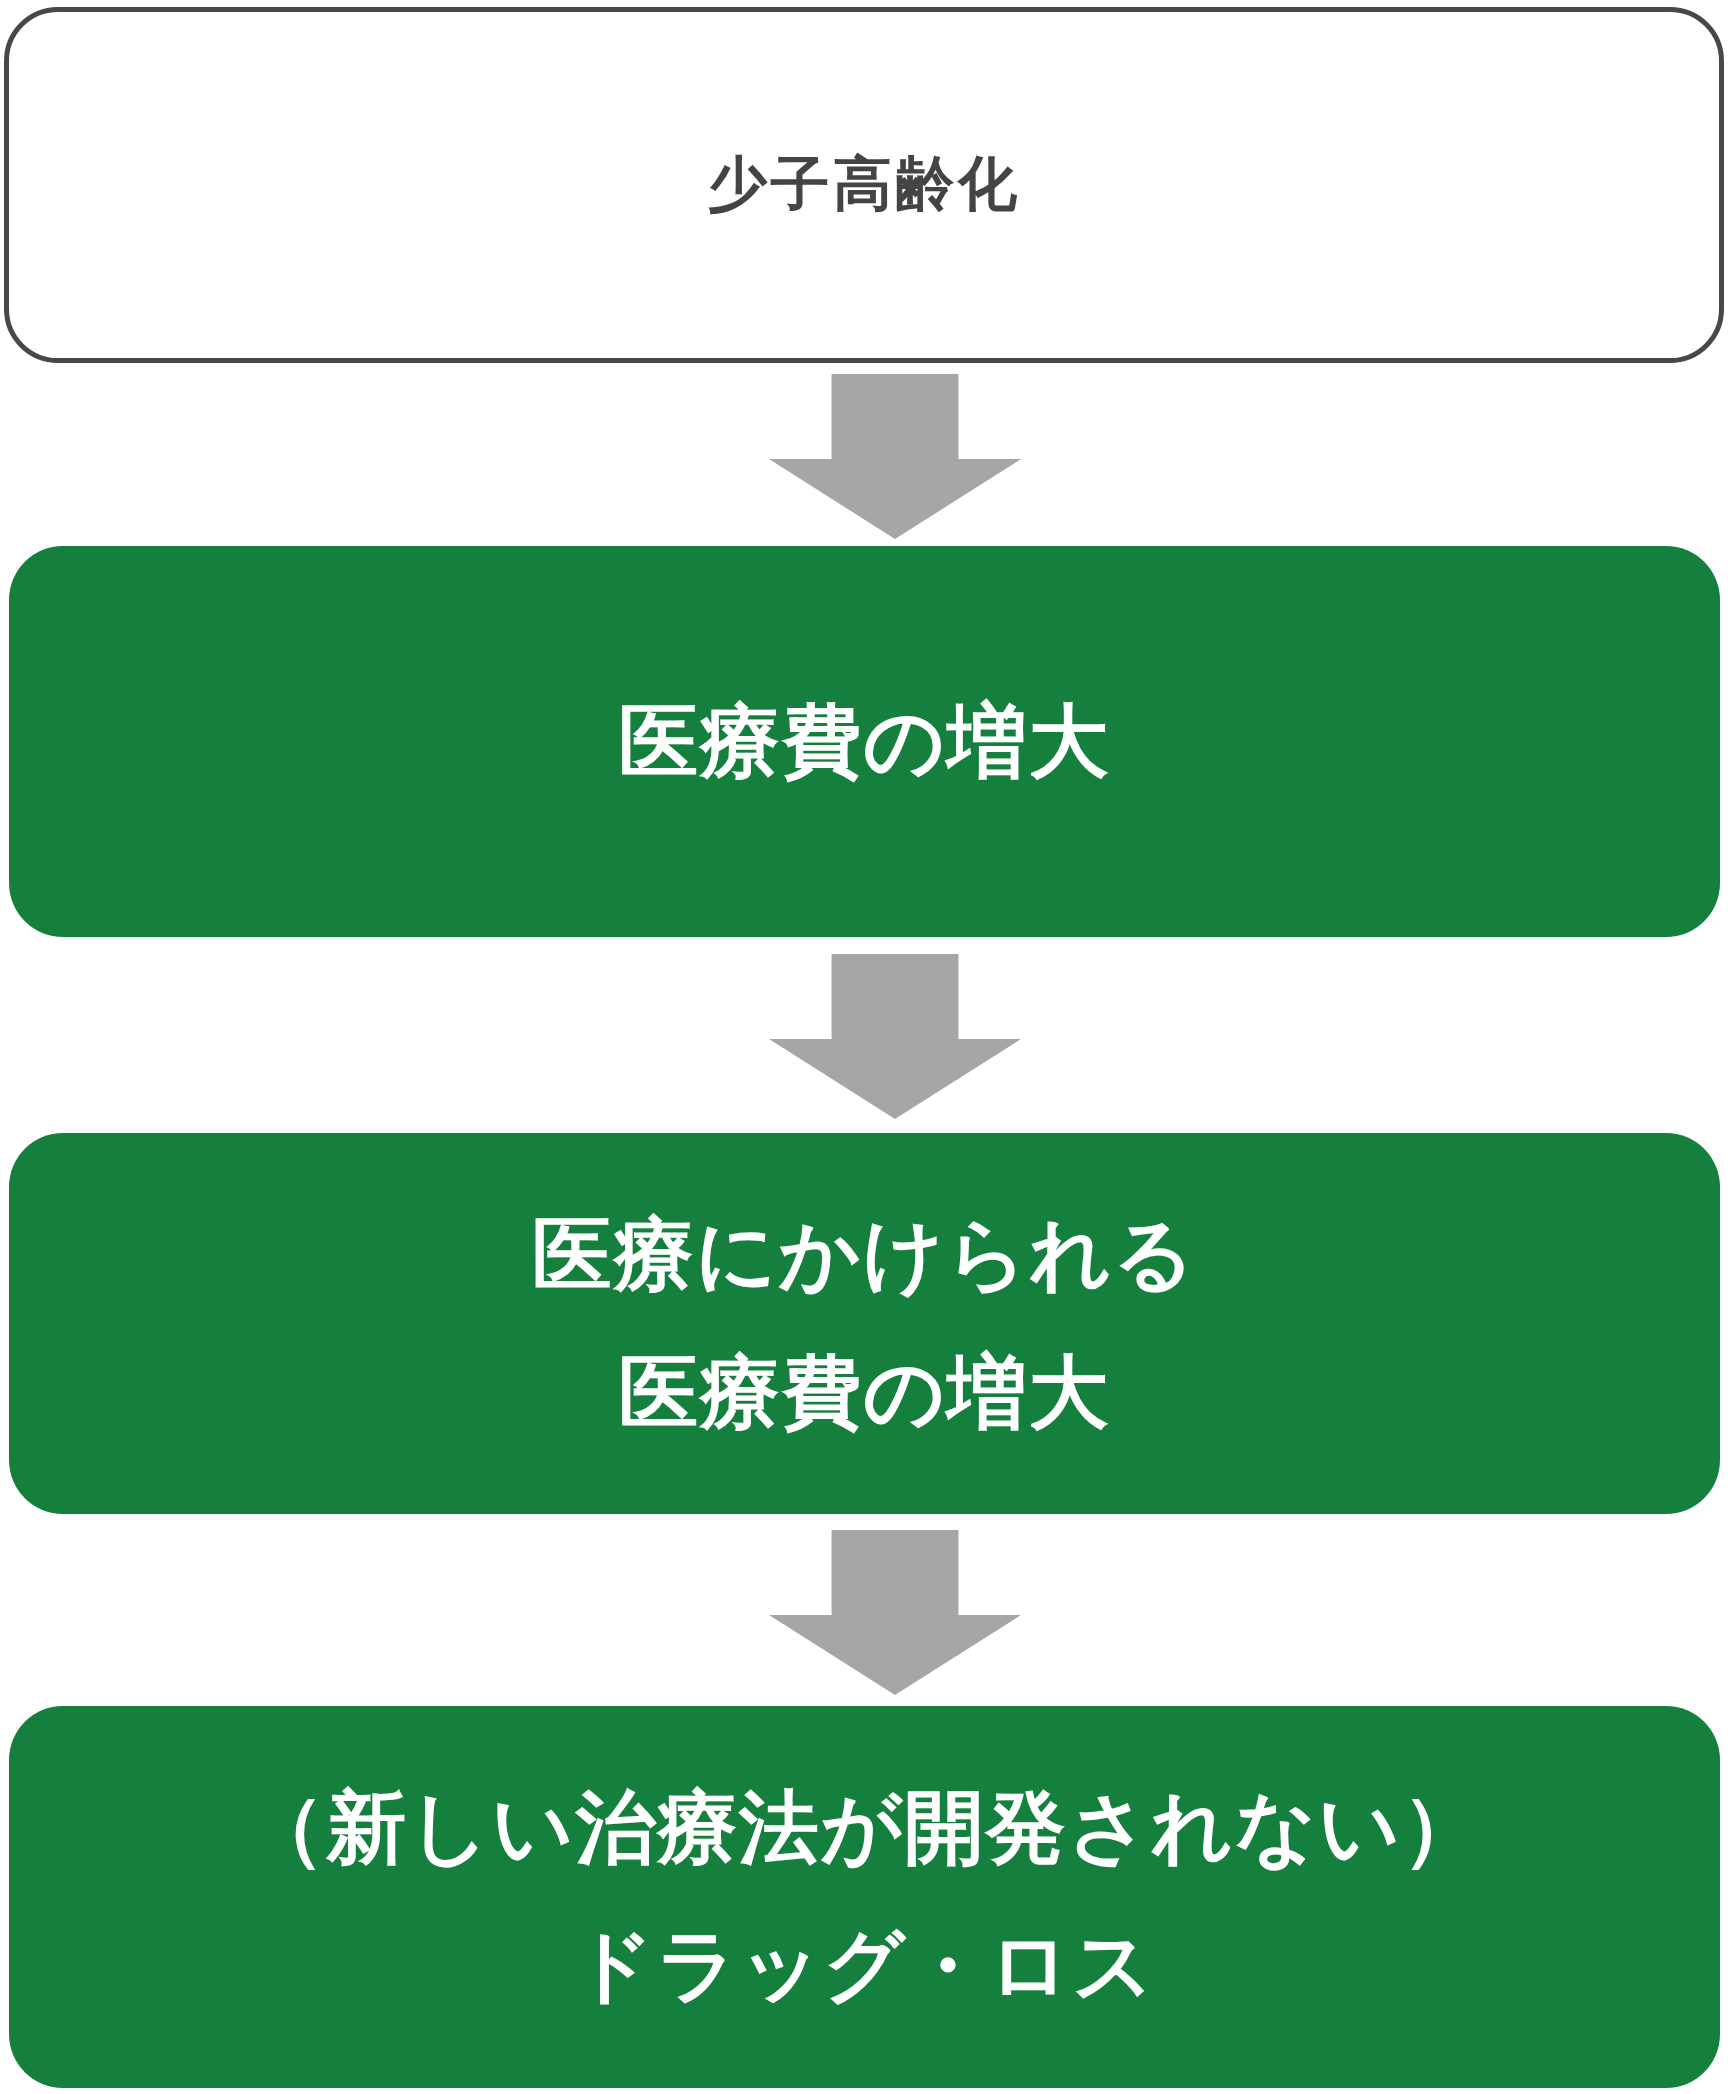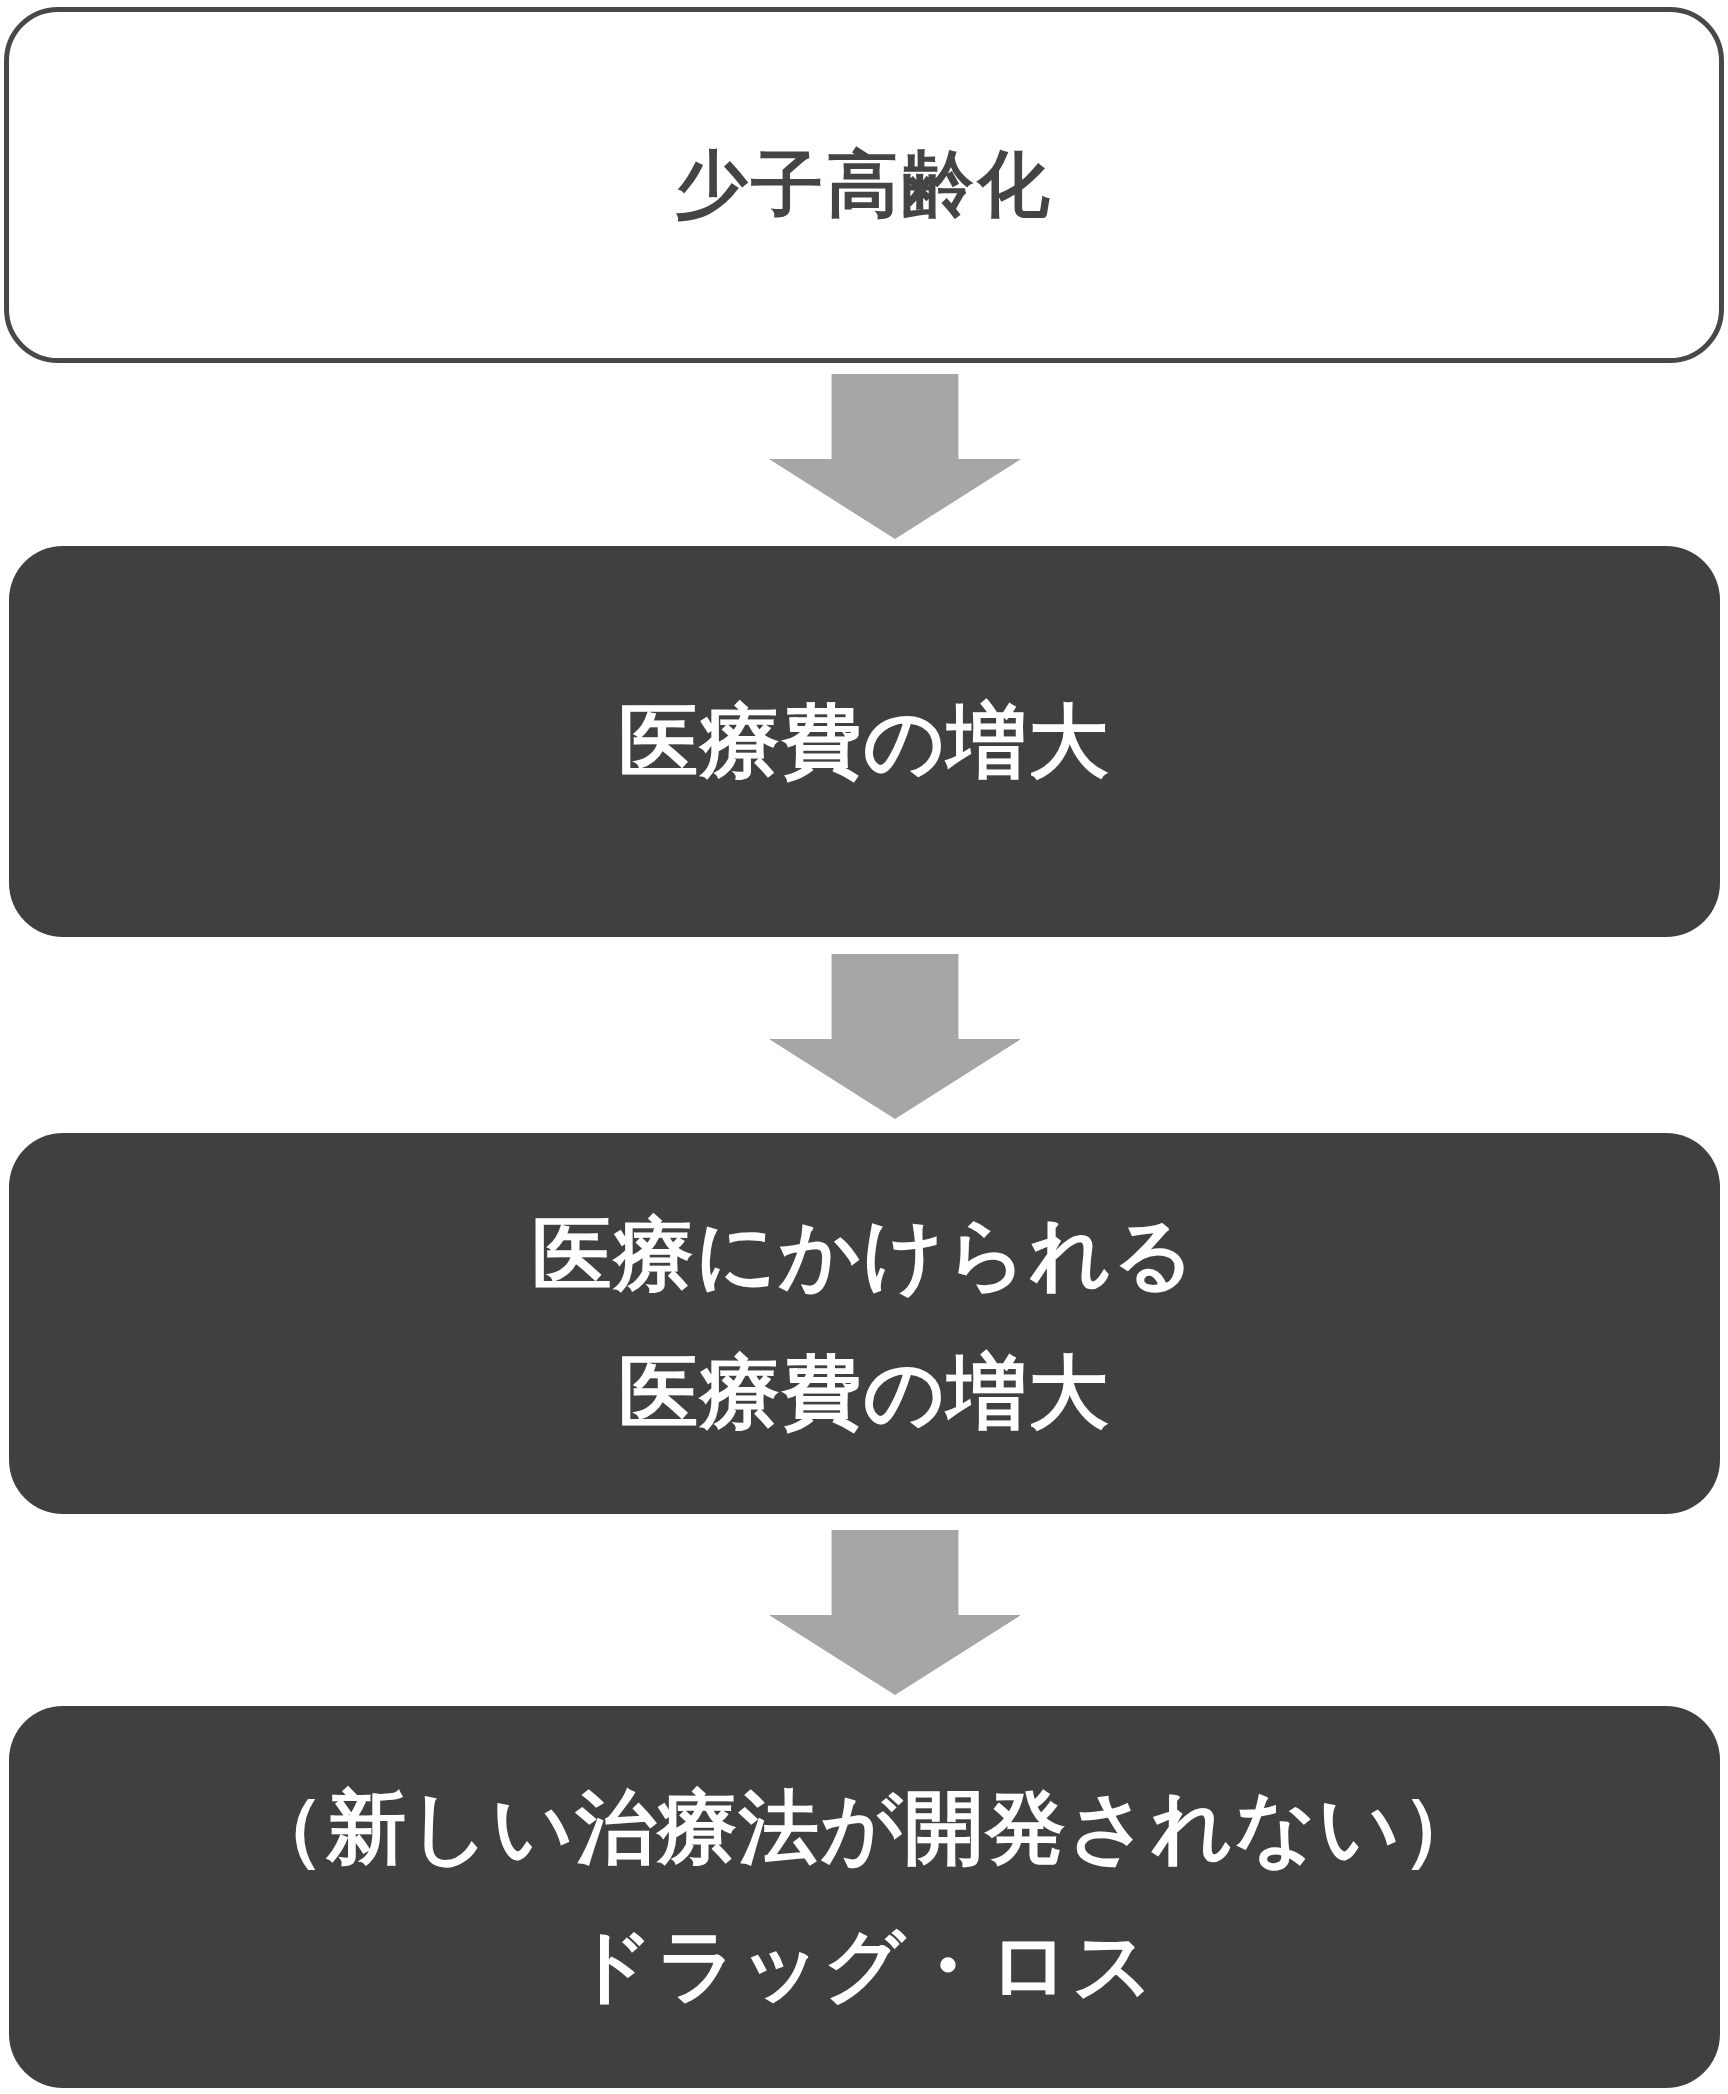--- a/index.html
+++ b/index.html
@@ -33,27 +33,27 @@
   }
   .node-outlined {
     left: 4.3px;
     top: 7px;
     width: 1720px;
     height: 356px;
     background: #FFFFFF;
     border: 5.2px solid #484848;
     border-radius: 54px;
     color: #444444;
-    font-size: 72px;
+    font-size: 59px;
     letter-spacing: 3.5px;
   }
   .node-green {
     left: 8.7px;
     width: 1711px;
-    background: #404040;
+    background: #15803d;
     border-radius: 54px;
     color: #FFFFFF;
     font-size: 80px;
     line-height: 1.72;
     letter-spacing: 1.7px;
   }
   .node-g1 { top: 546px;  height: 391px; }
   .node-g2 { top: 1133px; height: 381px; text-align: right; }
   .node-g3 { top: 1706px; height: 382px; }
   .arrow {

